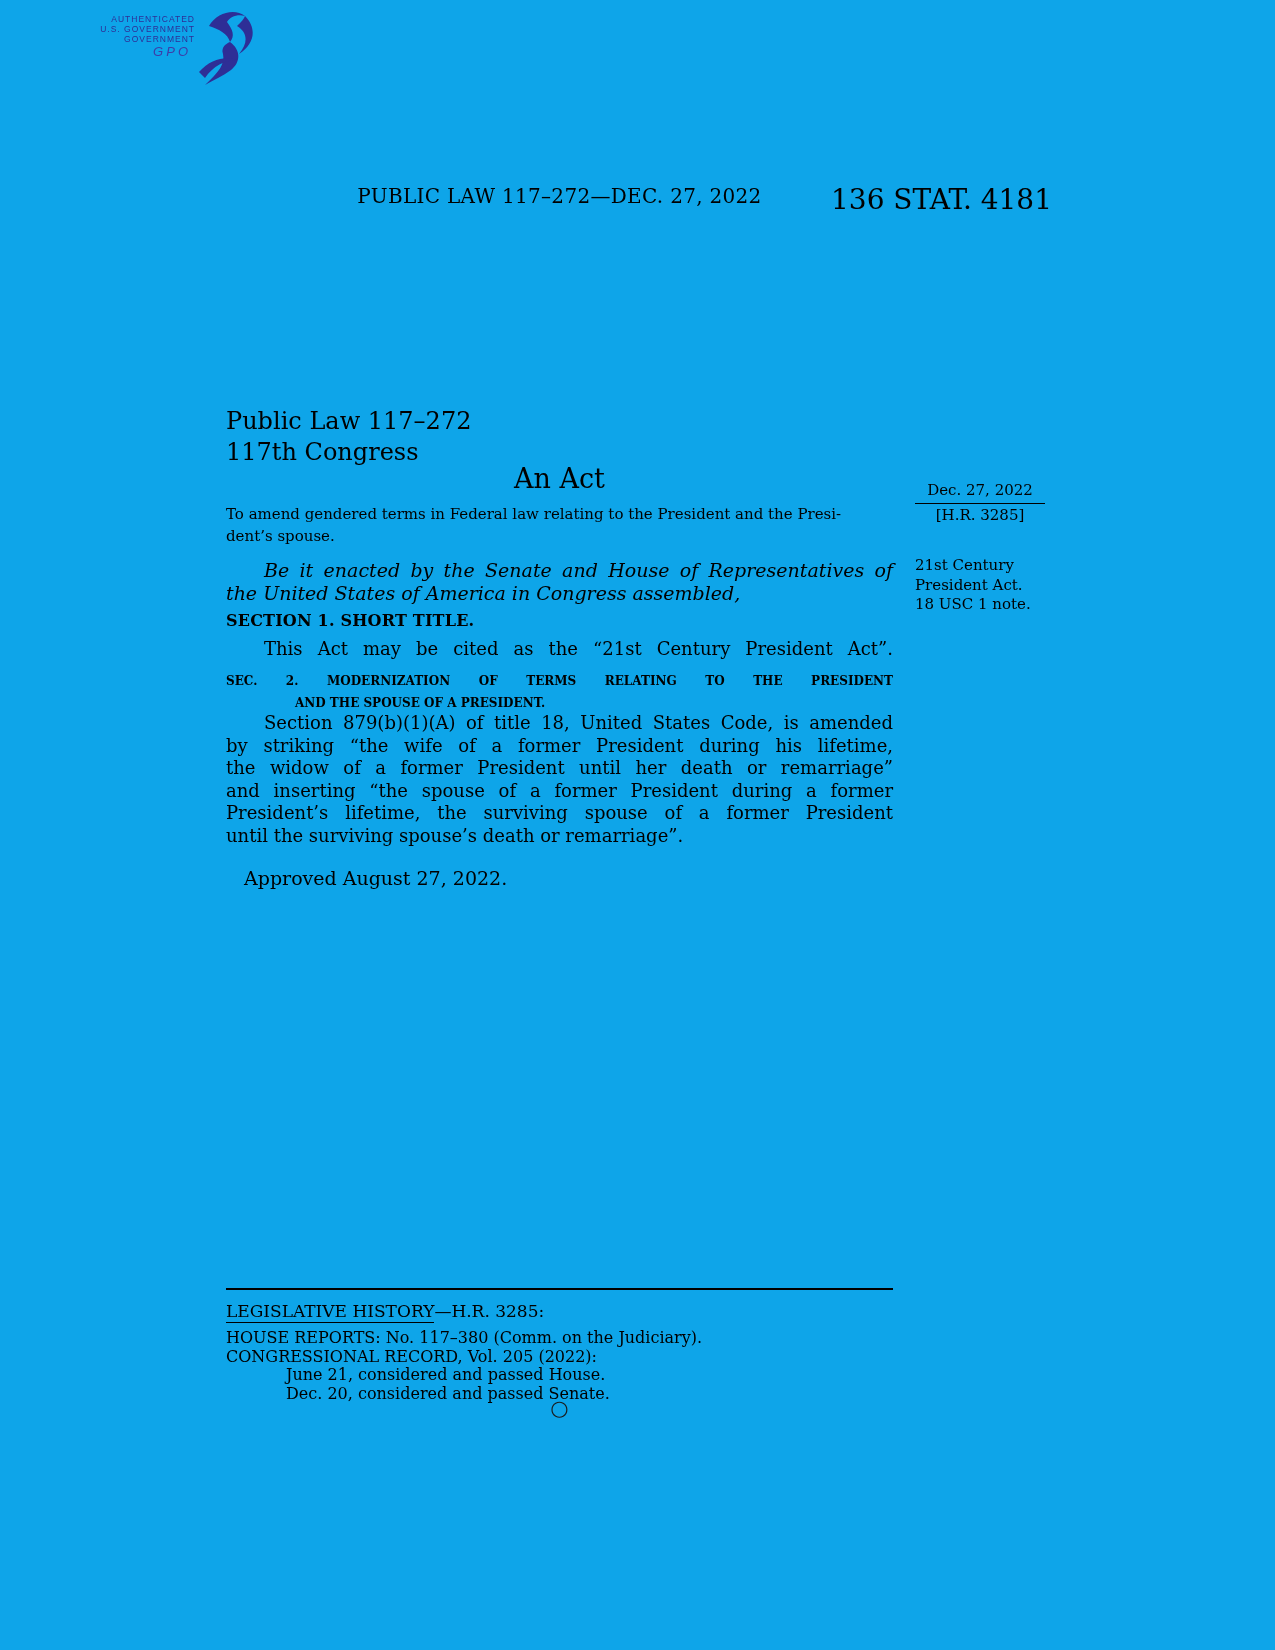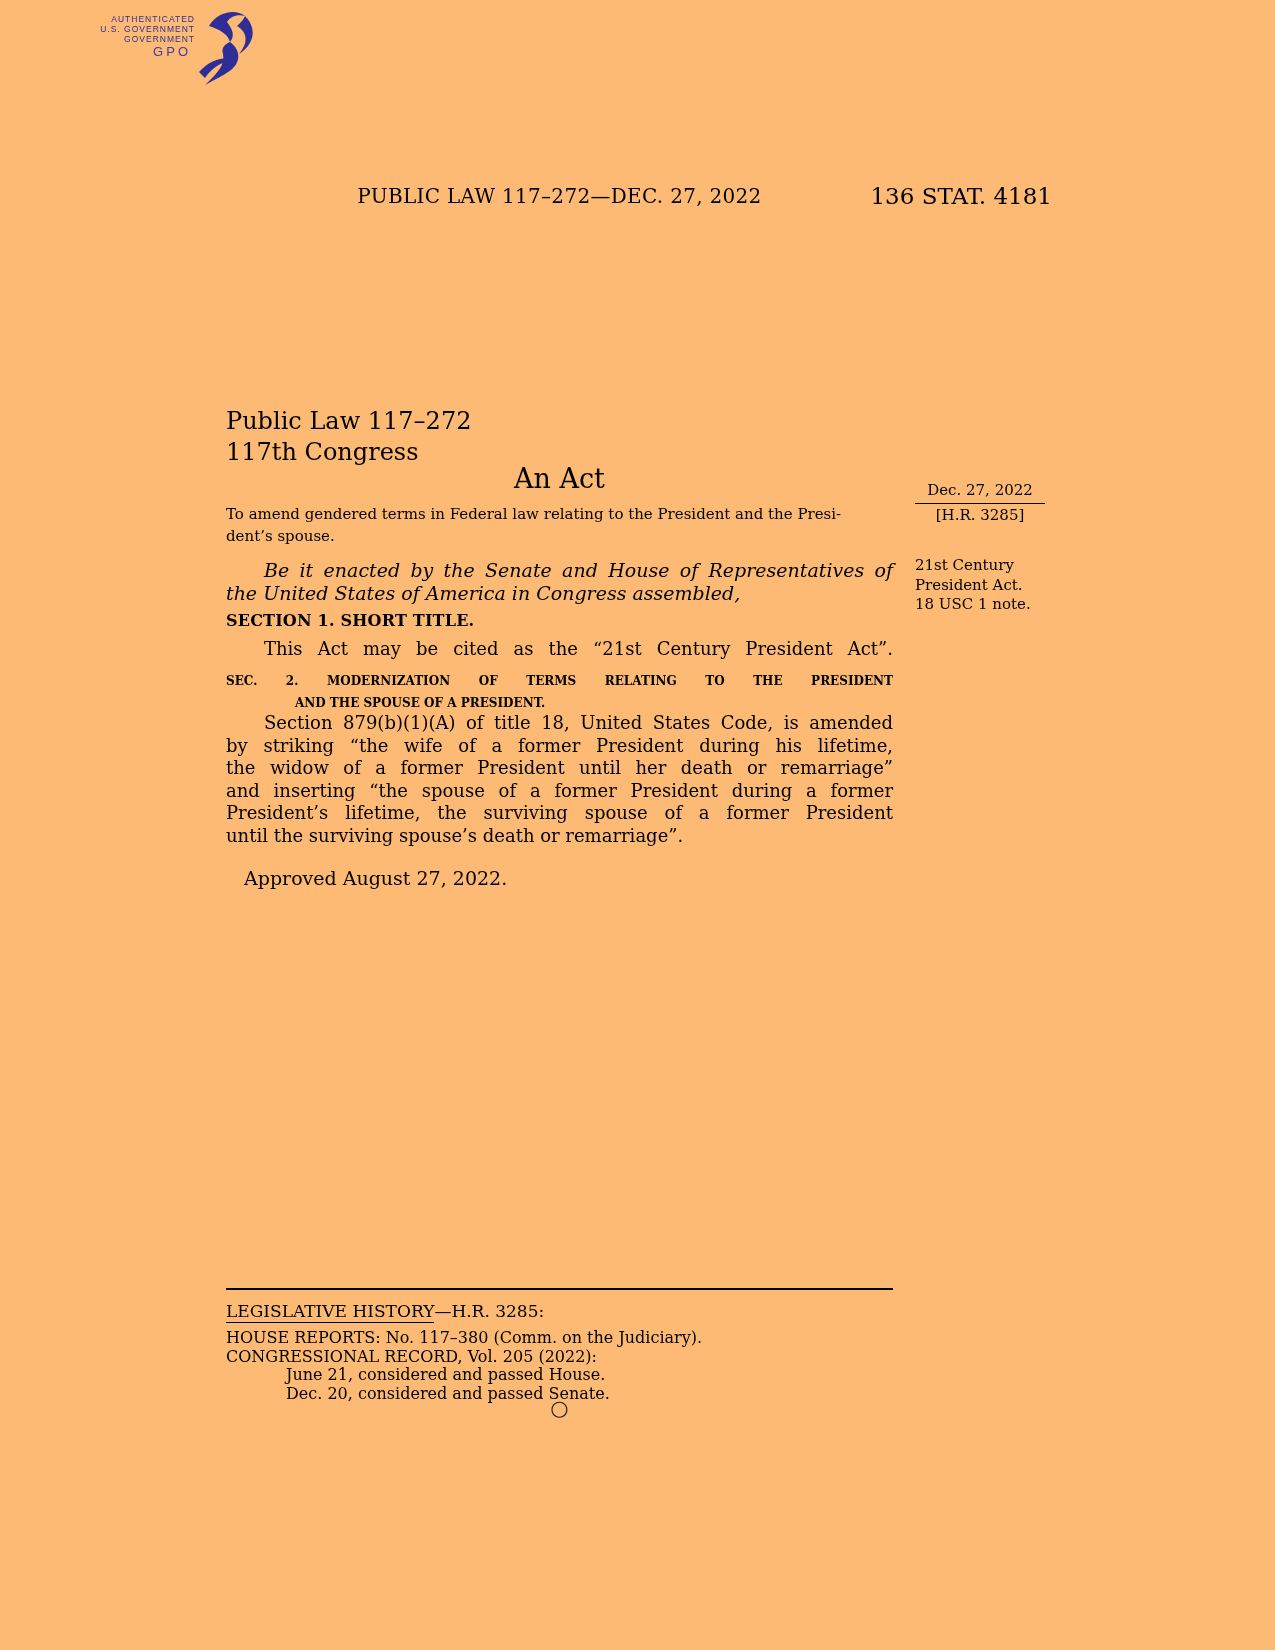--- a/index.html
+++ b/index.html
@@ -4,21 +4,21 @@
 <style>
   html, body {
     margin: 0;
     padding: 0;
     background: #ffffff;
   }
   .page {
     position: relative;
     width: 1275px;
     height: 1650px;
-    background: #fdba74;
+    background: #0ea5e9;
     color: #000000;
     font-family: "DejaVu Serif", serif;
     overflow: hidden;
   }
 
   
   .seal {
     position: absolute;
     left: 95px;
     top: 8px;
@@ -34,38 +34,39 @@
     line-height: 10px;
     color: #2e2e96;
     padding-top: 6px;
   }
   .seal-gpo {
     font-size: 13px;
     letter-spacing: 3px;
     margin-top: 3px;
     padding-right: 4px;
     color: #3d3da8;
+    font-style: italic;
   }
   .seal-eagle { margin-left: 2px; }
 
   
   .run-head-left {
     position: absolute;
     left: 226px;
     top: 184px;
     width: 667px;
     text-align: center;
     font-size: 20px;
     letter-spacing: 0.3px;
   }
   .run-head-right {
     position: absolute;
     right: 223px;
     top: 183px;
-    font-size: 23px;
+    font-size: 28px;
     text-align: center;
   }
 
   
   .law-heading {
     position: absolute;
     left: 226px;
     top: 406px;
     font-size: 24px;
     line-height: 31px;

